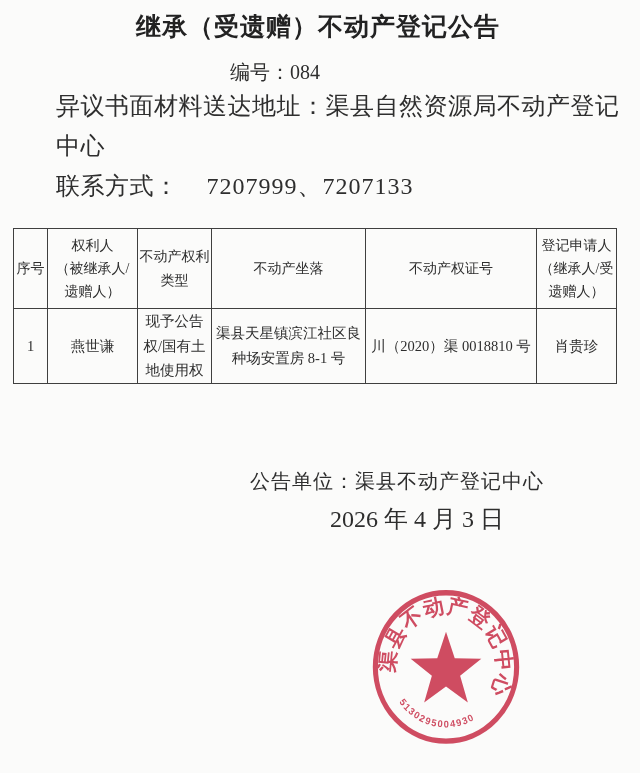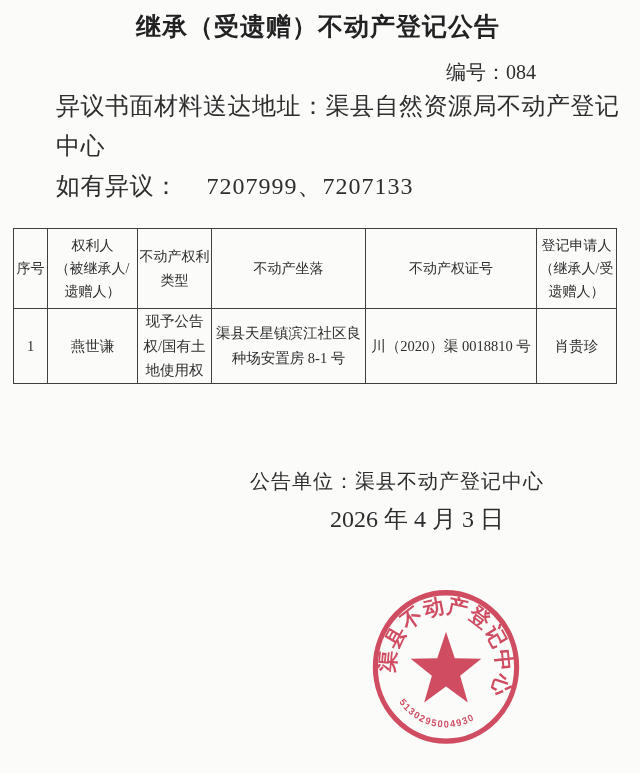--- a/index.html
+++ b/index.html
@@ -18,21 +18,21 @@
     text-align:center;
     font-family:"Liberation Sans","DejaVu Sans",sans-serif;
     font-weight:700;
     font-size:25px;
     line-height:32px;
     letter-spacing:1px;
     color:#222;
   }
   .doc-no{
     margin-top:16px;
-    text-align:right;
+    text-align:center;
     padding-right:86px;
     font-size:20px;
     line-height:28px;
   }
   .body-para{
     margin:2px 0 0 0;
     font-size:20px;
     line-height:40px;
     text-align:justify;
     text-indent:2em;
@@ -97,21 +97,21 @@
 <div class="page">
 
   <h1 class="doc-title">继承（受遗赠）不动产登记公告</h1>
 
   <div class="doc-no">编号：084</div>
 
 
   <div class="indent-line">异议书面材料送达地址：渠县自然资源局不动产登记中心</div>
 
   <div class="indent-line contact">
-    <span>如有异议：</span><span class="nums">7207999、7207133</span>
+    <span>联系方式：</span><span class="nums">7207999、7207133</span>
   </div>
 
   <table class="prop">
     <colgroup>
       <col style="width:34px">
         <col style="width:90px">
         <col style="width:74px">
       <col style="width:154px">
         <col style="width:171px">
         <col style="width:80px">

